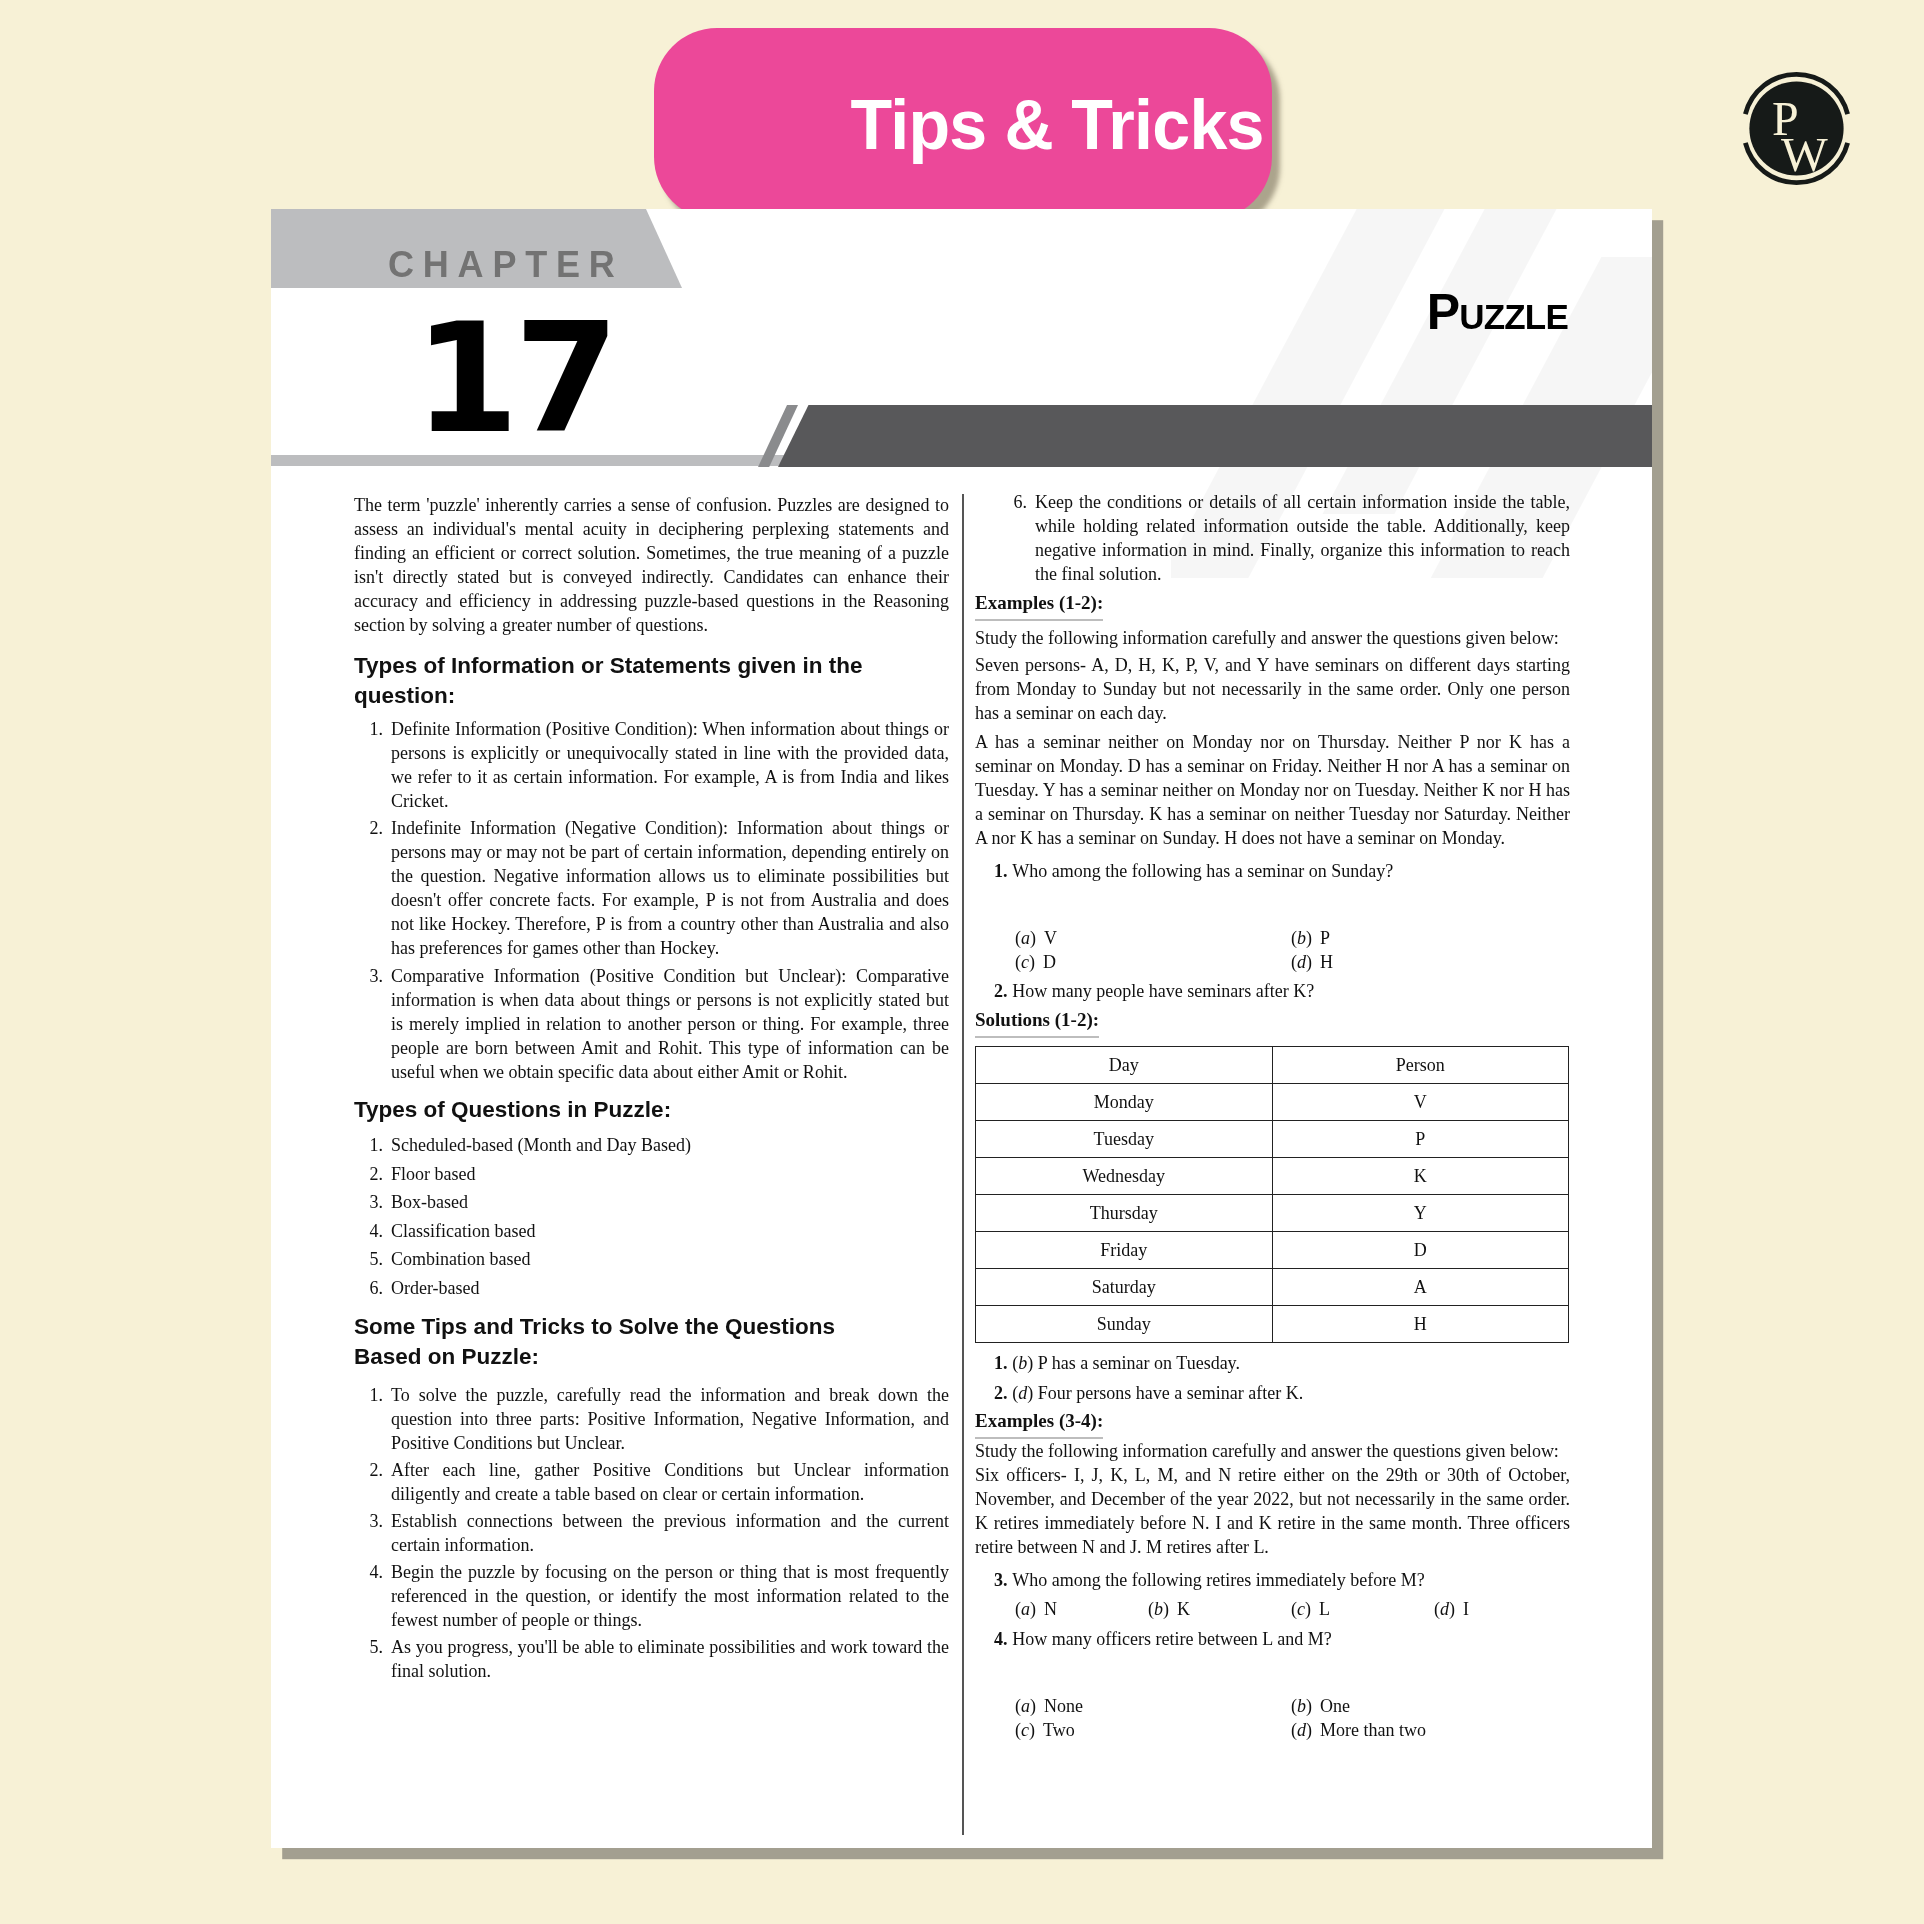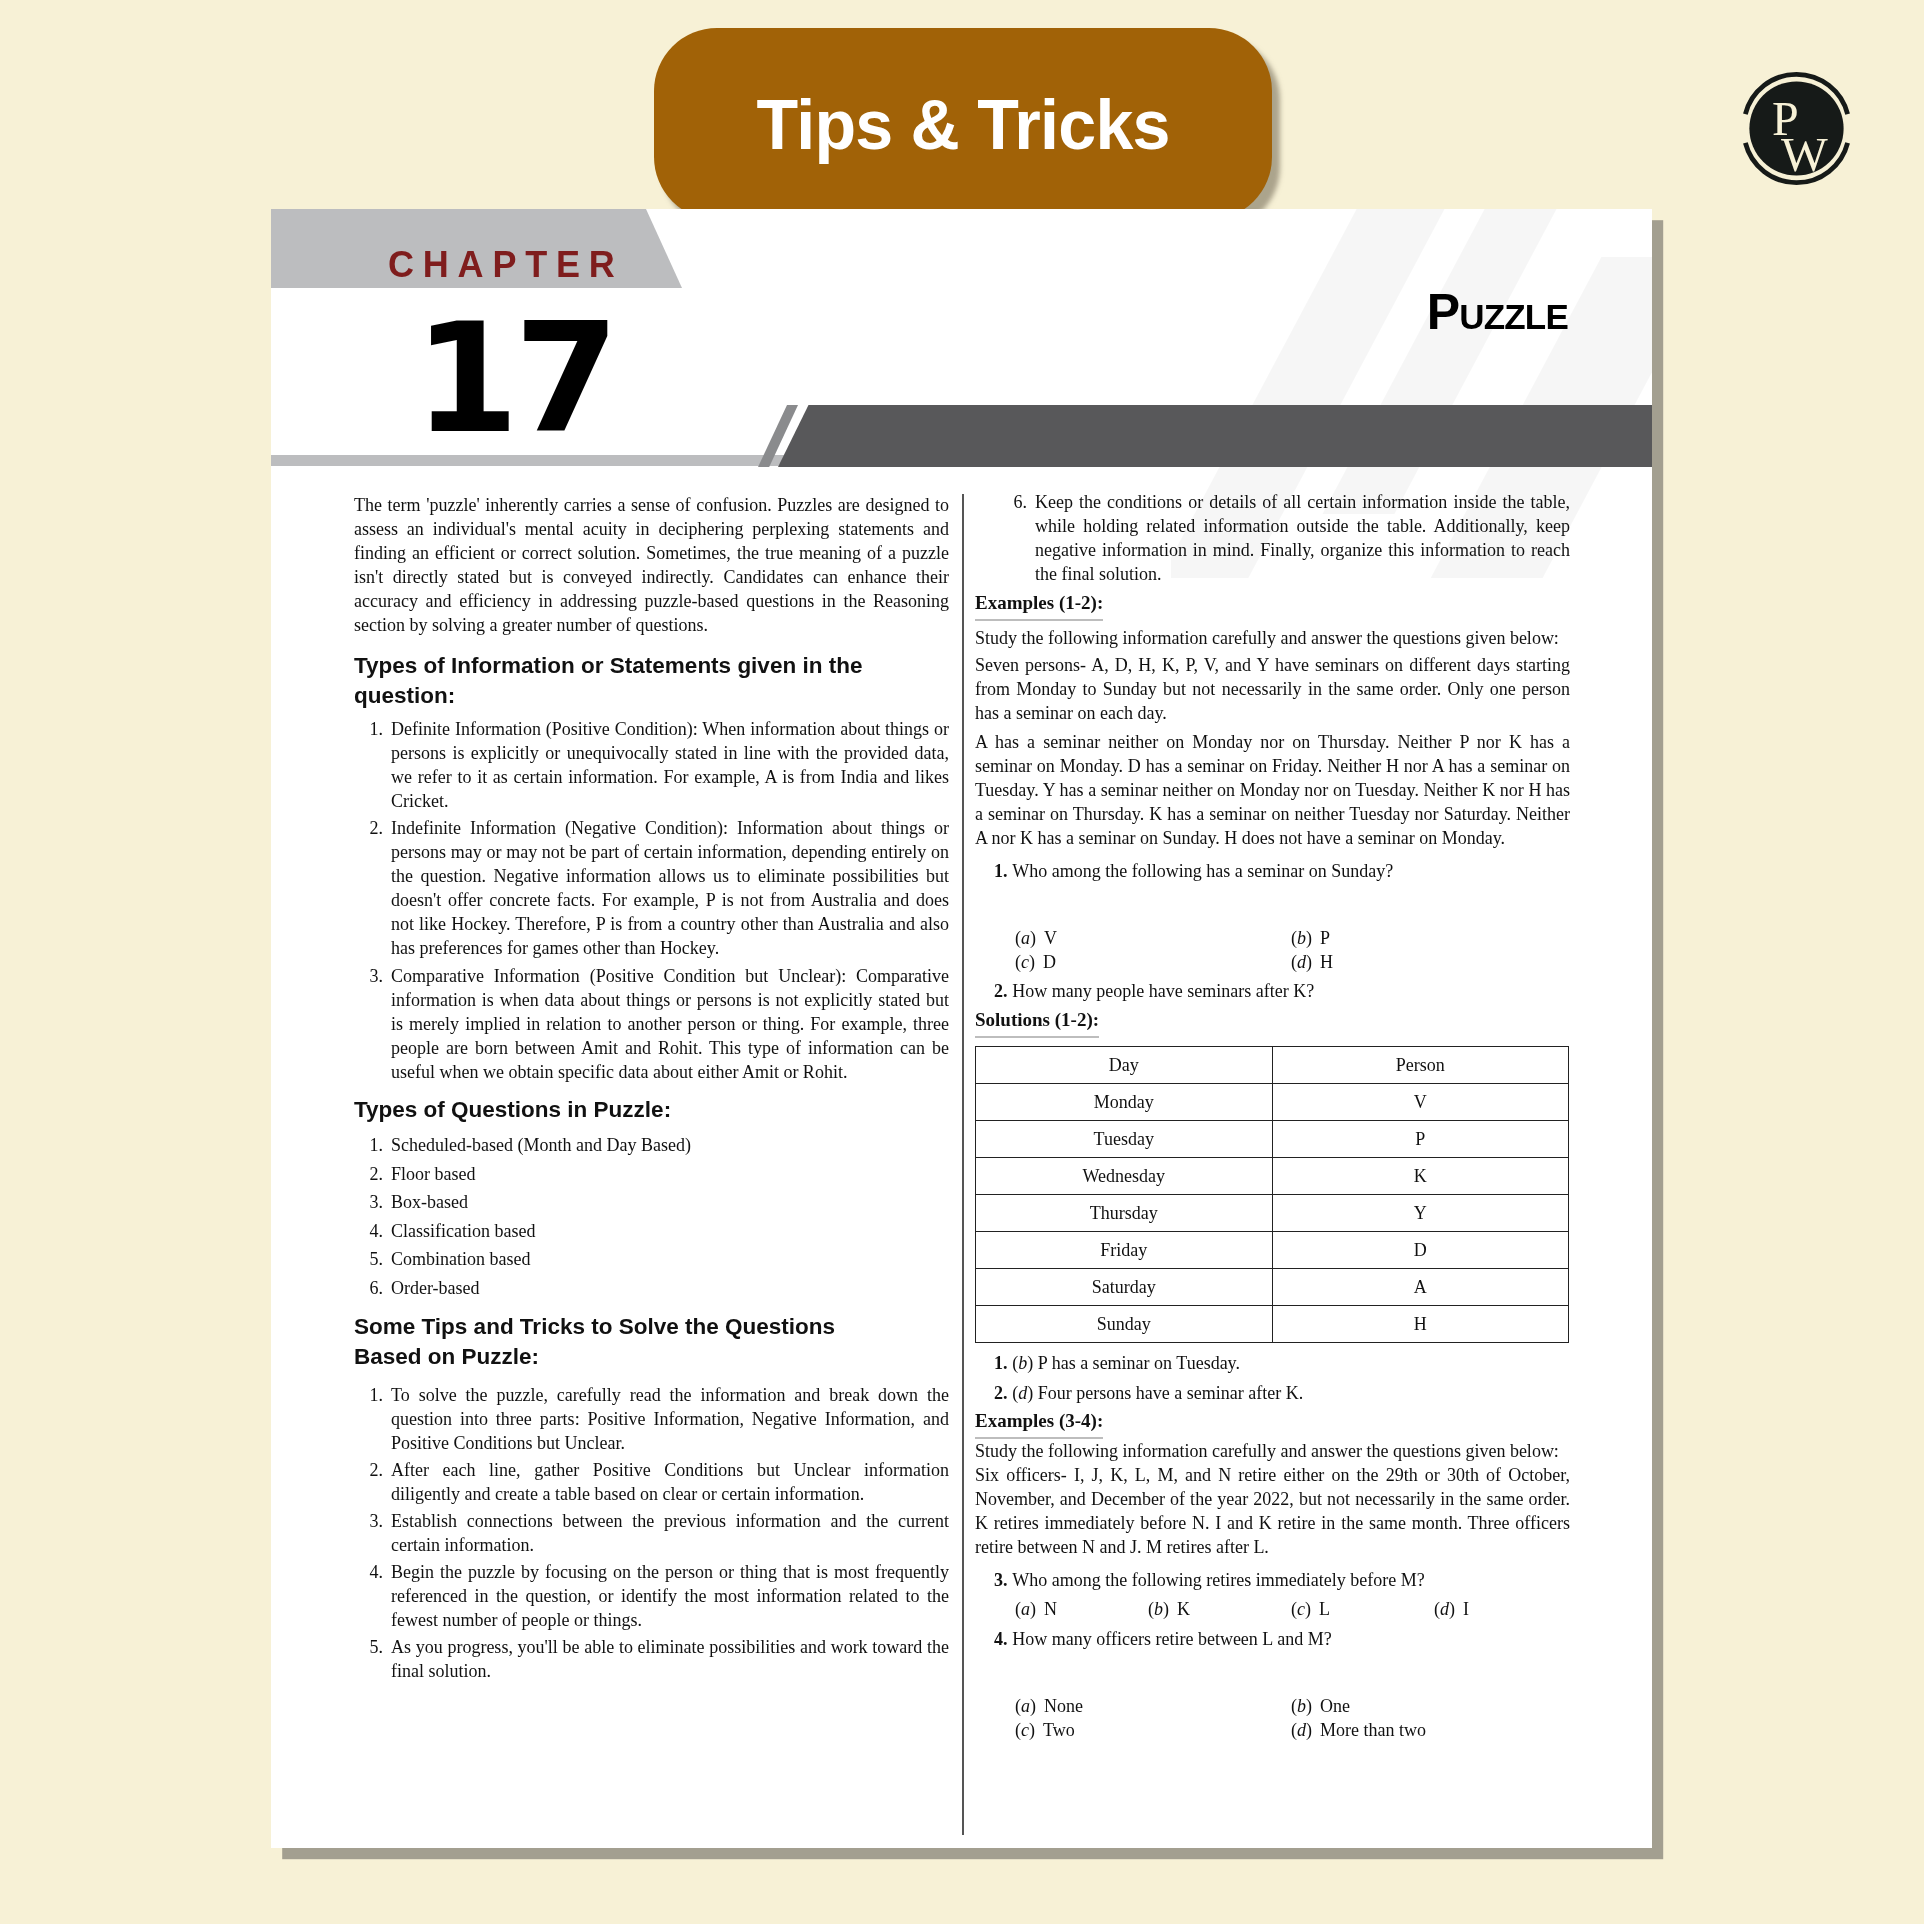--- a/index.html
+++ b/index.html
@@ -4,23 +4,23 @@
 <style>
   html, body { margin: 0; padding: 0; }
   body {
     width: 1925px; height: 1925px; position: relative; overflow: hidden;
     background: #f7f1d6;
     font-family: "Liberation Serif", serif;
     color: #111;
   }
   .badge {
     position: absolute; left: 654px; top: 28px; width: 618px; height: 192px;
-    background: #a16207; border-radius: 63px;
+    background: #ec4899; border-radius: 63px;
     box-shadow: 8px 9.6px 4.8px rgba(110,100,80,0.55);
-    display: flex; align-items: center; justify-content: center;
+    display: flex; align-items: center; justify-content: flex-end;
   }
   .badge-text {
     color: #fff; font-family: "Liberation Sans", sans-serif; font-weight: bold;
     font-size: 71px; letter-spacing: -0.8px; transform: scaleX(0.96);
   }
   .logo { position: absolute; left: 1739px; top: 71px; width: 115px; height: 115px; }
   .page {
     position: absolute; left: 271px; top: 209px; width: 1381px; height: 1639px;
     background: #fff; box-shadow: 11.2px 11.2px 0 #a39f90;
   }
@@ -30,21 +30,21 @@
   .texture div {
     position: absolute; background: rgba(0,0,0,0.035); transform: skewX(-28deg);
   }
   .chapter-tab {
     position: absolute; left: 0; top: 0; width: 411px; height: 79px;
     background: #bcbdbf; clip-path: polygon(0 0, 375px 0, 411px 79px, 0 79px);
   }
   .chapter-label {
     position: absolute; left: 117px; top: 35px;
     font-family: "Liberation Sans", sans-serif; font-weight: bold;
-    font-size: 36px; letter-spacing: 8.8px; color: #7f1d1d;
+    font-size: 36px; letter-spacing: 8.8px; color: #737373;
   }
   .chapter-number {
     position: absolute; left: 143px; top: 95px;
     font-family: "DejaVu Sans", sans-serif; font-weight: bold;
     font-size: 151px; line-height: 151px; color: #000; letter-spacing: -4.8px;
   }
   .chapter-title {
     position: absolute; right: 84px; top: 74px;
     font-family: Liberation Sans, sans-serif; font-weight: bold;
     font-size: 50px; color: #000; font-variant: small-caps; letter-spacing: -0.8px;

